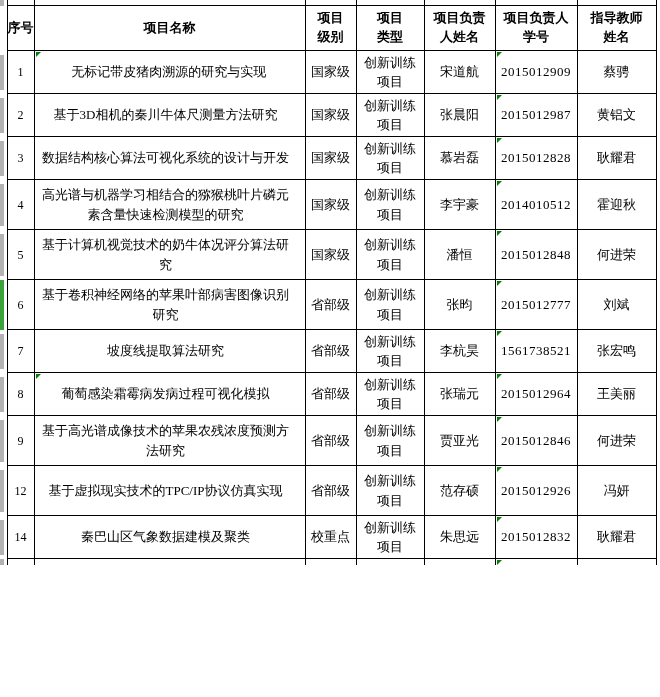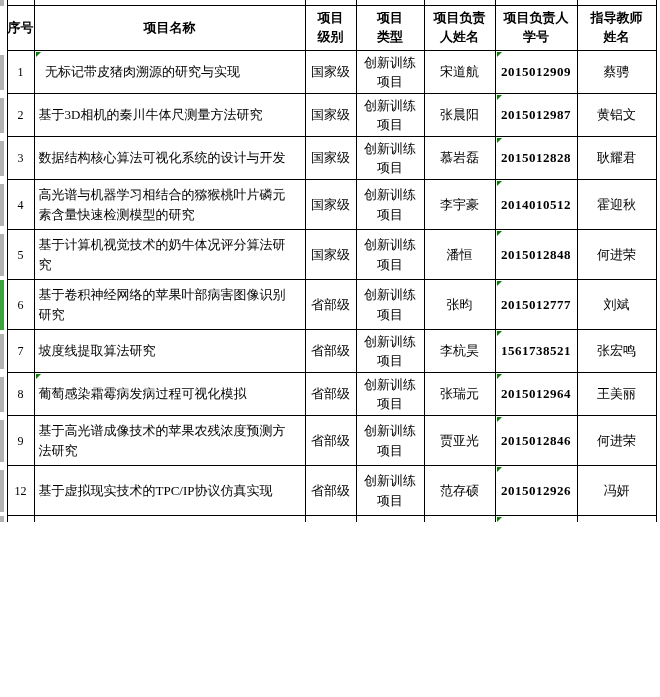--- a/index.html
+++ b/index.html
@@ -29,23 +29,23 @@
     font-weight:bold;font-size:13px;line-height:1.45;text-align:center;
     white-space:pre-line;padding:0 4px;
   }
   th.h-no{padding:0;}
   th.h-leader,th.h-advisor{padding:0 5px;}
   
   tbody tr{height:43px;}
   tbody tr.tall{height:50px;}
   tbody td{font-size:13px;line-height:1.5;position:relative;padding:0 2px;text-align:center;}
   td.c-no{font-size:12px;text-align:center;padding:0;}
-  td.c-name{text-align:left;padding:0 12px 0 4px;white-space:pre-wrap;}
+  td.c-name{text-align:center;padding:0 12px 0 4px;white-space:pre-wrap;}
   td.c-advisor{white-space:pre-line;}
-  td.c-sid{letter-spacing:0.5px;font-weight:bold;}
+  td.c-sid{letter-spacing:0.5px;}
   
   .flagged::before{
     content:"";position:absolute;top:1px;left:1px;width:0;height:0;
     border-top:5px solid #087d08;border-right:5px solid transparent;
   }
 </style>
 </head>
 <body>
 
 <div class="screen">
@@ -203,20 +203,32 @@
             <div class="strip-inner"></div>
           </td>
     <td class="c-no">12</td>
     <td class="c-name">基于虚拟现实技术的TPC/IP协议仿真实现</td>
     <td class="c-level">省部级</td>
     <td class="c-type">创新训练项目</td>
     <td class="c-leader">范存硕</td>
     <td class="c-sid flagged">2015012926</td>
     <td class="c-advisor">冯妍</td>
   </tr>
+        <tr>
+    <td class="strip">
+            <div class="strip-inner"></div>
+          </td>
+    <td class="c-no">14</td>
+    <td class="c-name">秦巴山区气象数据建模及聚类</td>
+    <td class="c-level">校重点</td>
+    <td class="c-type">创新训练项目</td>
+    <td class="c-leader">朱思远</td>
+    <td class="c-sid flagged">2015012832</td>
+    <td class="c-advisor">耿耀君</td>
+  </tr>
       </tbody>
     <tfoot>
       <tr class="sliver-bottom">
         <td class="strip">
             <div class="strip-inner full"></div>
           </td>
         <td></td>
         <td></td>
         <td></td>
         <td></td>

